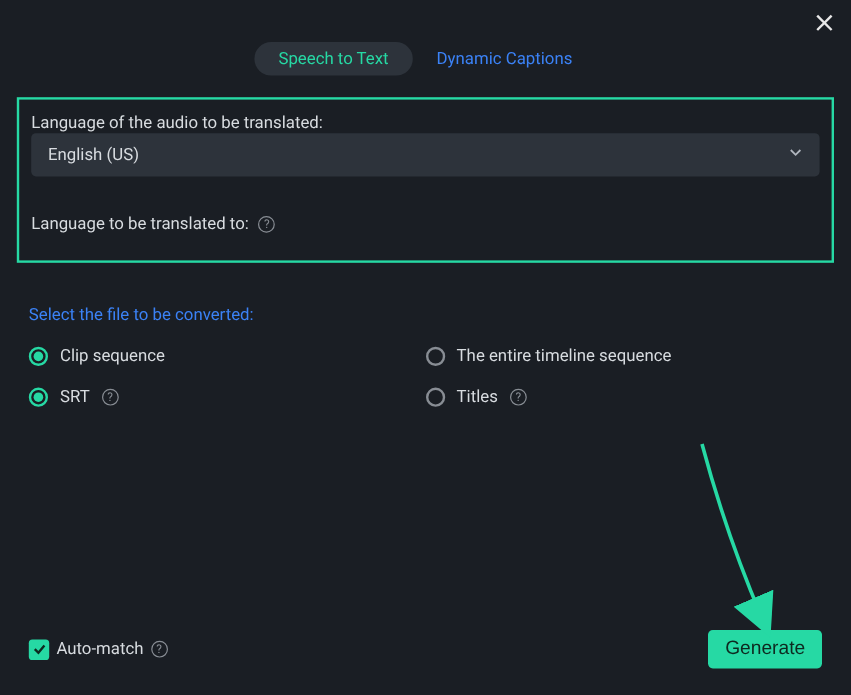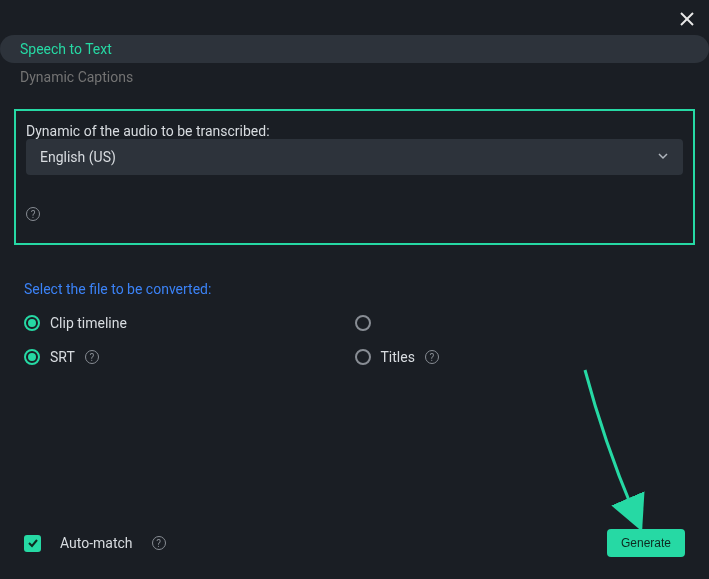--- a/index.html
+++ b/index.html
@@ -20,28 +20,27 @@
     cursor: pointer;
     font-size: 20px;
     color: #e8e8e8;
     line-height: 1;
   }
   .tabs {
     display: flex;
     justify-content: center;
     margin-top: 35px;
     gap: 0;
-    flex-direction: column;
   }
   .tab {
     padding: 6px 20px;
     border-radius: 18px;
     cursor: pointer;
     font-size: 14px;
-    color: #737373;
+    color: #3b82f6;
   }
   .tab.active {
     background: #2d333b;
     color: #26d9a4;
   }
   .highlight-box {
     margin: 18px 14px 0 14px;
     border: 2px solid #26d9a4;
     padding: 12px 10px 22px 10px;
   }
@@ -124,40 +123,40 @@
     bottom: 22px;
     left: 24px;
     right: 24px;
     display: flex;
     justify-content: space-between;
     align-items: center;
   }
   .check-group {
     display: flex;
     align-items: center;
-    gap: 19px;
+    gap: 6px;
   }
   .checkbox {
     width: 17px;
     height: 17px;
     background: #26d9a4;
     border-radius: 3px;
     display: flex;
     align-items: center;
     justify-content: center;
     cursor: pointer;
   }
   .checkbox svg { width: 12px; height: 12px; }
   .generate-btn {
     background: #26d9a4;
     color: #0e2a20;
     border: none;
     border-radius: 4px;
     padding: 7px 14px;
-    font-size: 12px;
+    font-size: 16px;
     cursor: pointer;
   }
   .arrow-overlay {
     position: absolute;
     top: 365px;
     left: 575px;
     pointer-events: none;
   }
 </style>
 </head>
@@ -169,46 +168,48 @@
       <line x1="14" y1="2" x2="2" y2="14" stroke="#e8e8e8" stroke-width="2"></line>
     </svg>
 </div>
 
 <div class="tabs">
   <div class="tab active">Speech to Text</div>
   <div class="tab">Dynamic Captions</div>
 </div>
 
 <div class="highlight-box">
-  <div class="field-label">Dynamic of the audio to be transcribed:</div>
+  <div class="field-label">Language of the audio to be translated:</div>
   <div class="select-wrap">
     <span>English (US)</span>
     <span class="chevron">
       <svg width="12" height="12" viewBox="0 0 12 12">
           <polyline points="2,4 6,8 10,4" fill="none" stroke="#b0b6be" stroke-width="1.5"></polyline>
         </svg>
     </span>
   </div>
 
   <div class="spacer-lg"></div>
 
   <div class="field-label">
+    <span>Language to be translated to:</span>
     <span class="help-icon">?</span>
   </div>
 </div>
 
 <div class="body-section">
   <div class="section-label" style="margin-top:16px">Select the file to be converted:</div>
   <div class="radio-row">
     <div class="radio-group">
       <span class="radio checked"></span>
-      <span>Clip timeline</span>
+      <span>Clip sequence</span>
     </div>
     <div class="radio-group">
       <span class="radio"></span>
+      <span>The entire timeline sequence</span>
     </div>
   </div>
 
   <div class="radio-row">
     <div class="radio-group">
       <span class="radio checked"></span>
       <span>SRT</span>
       <span class="help-icon">?</span>
     </div>
     <div class="radio-group">

